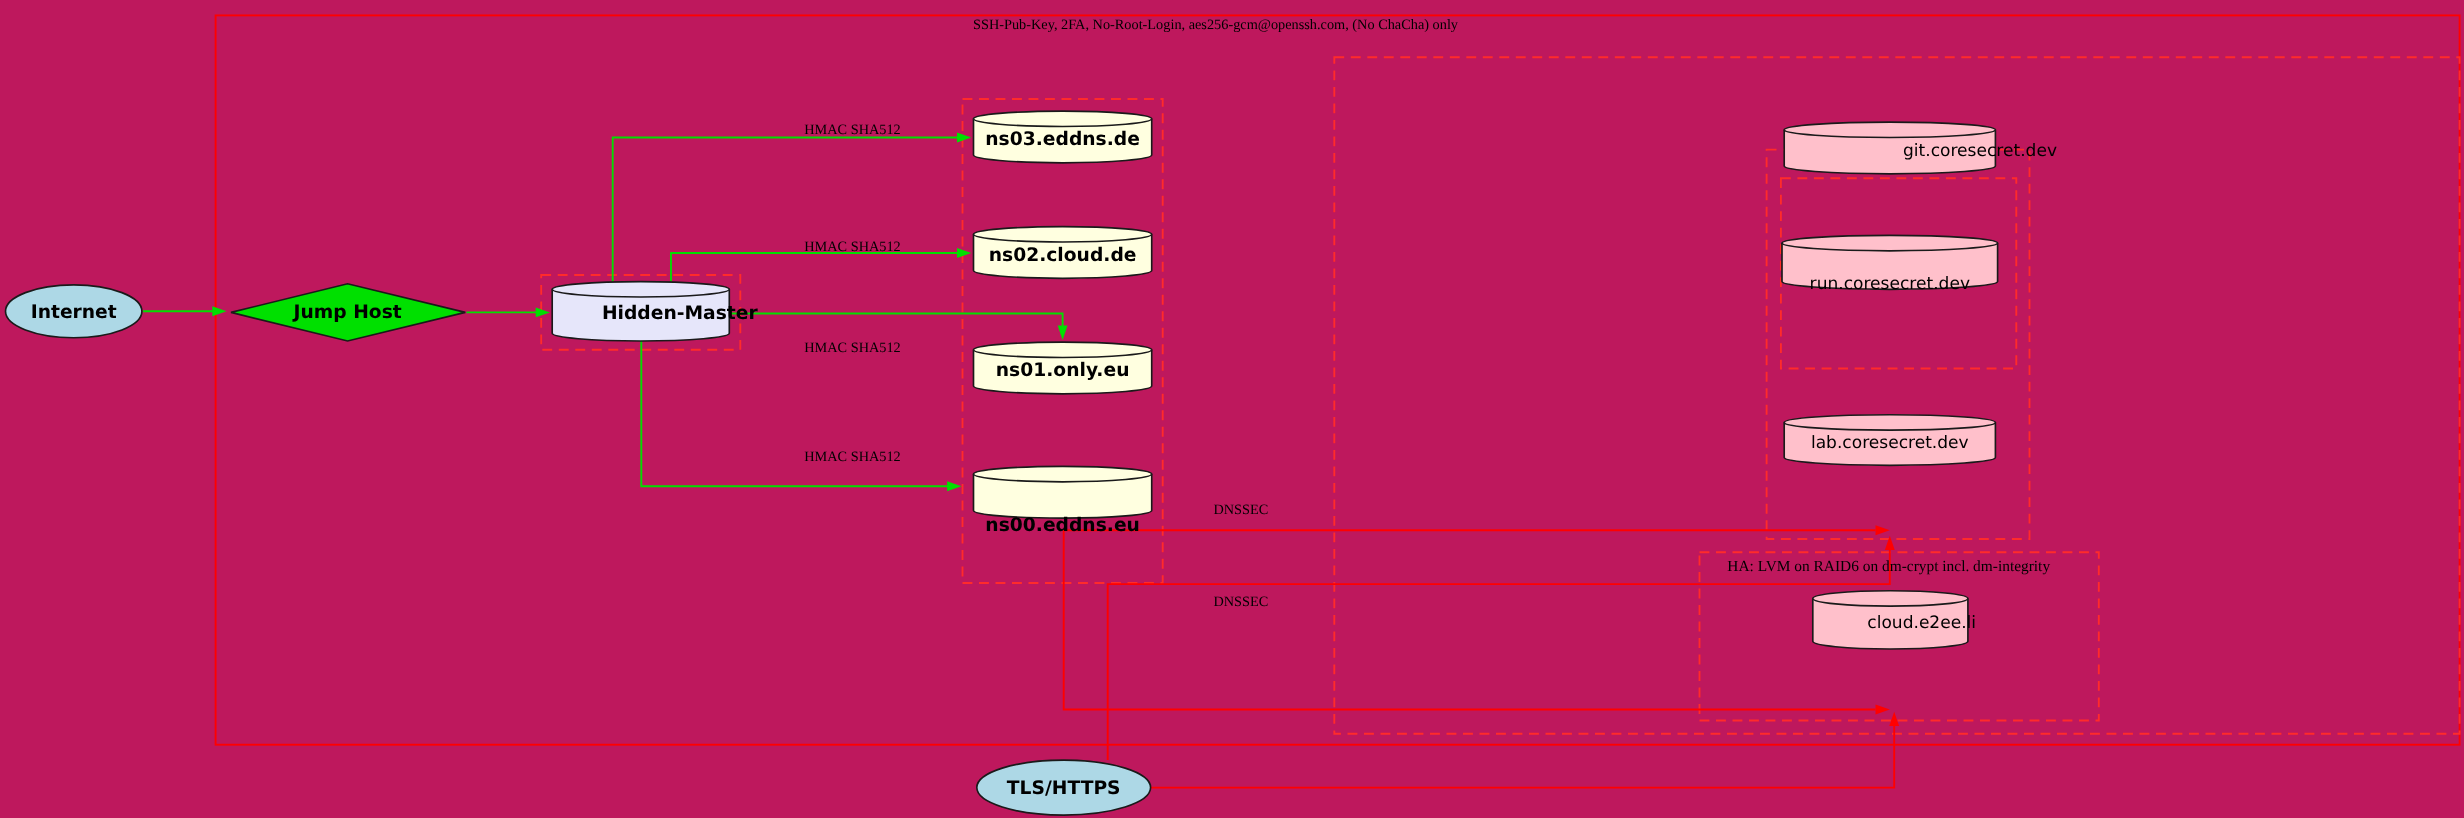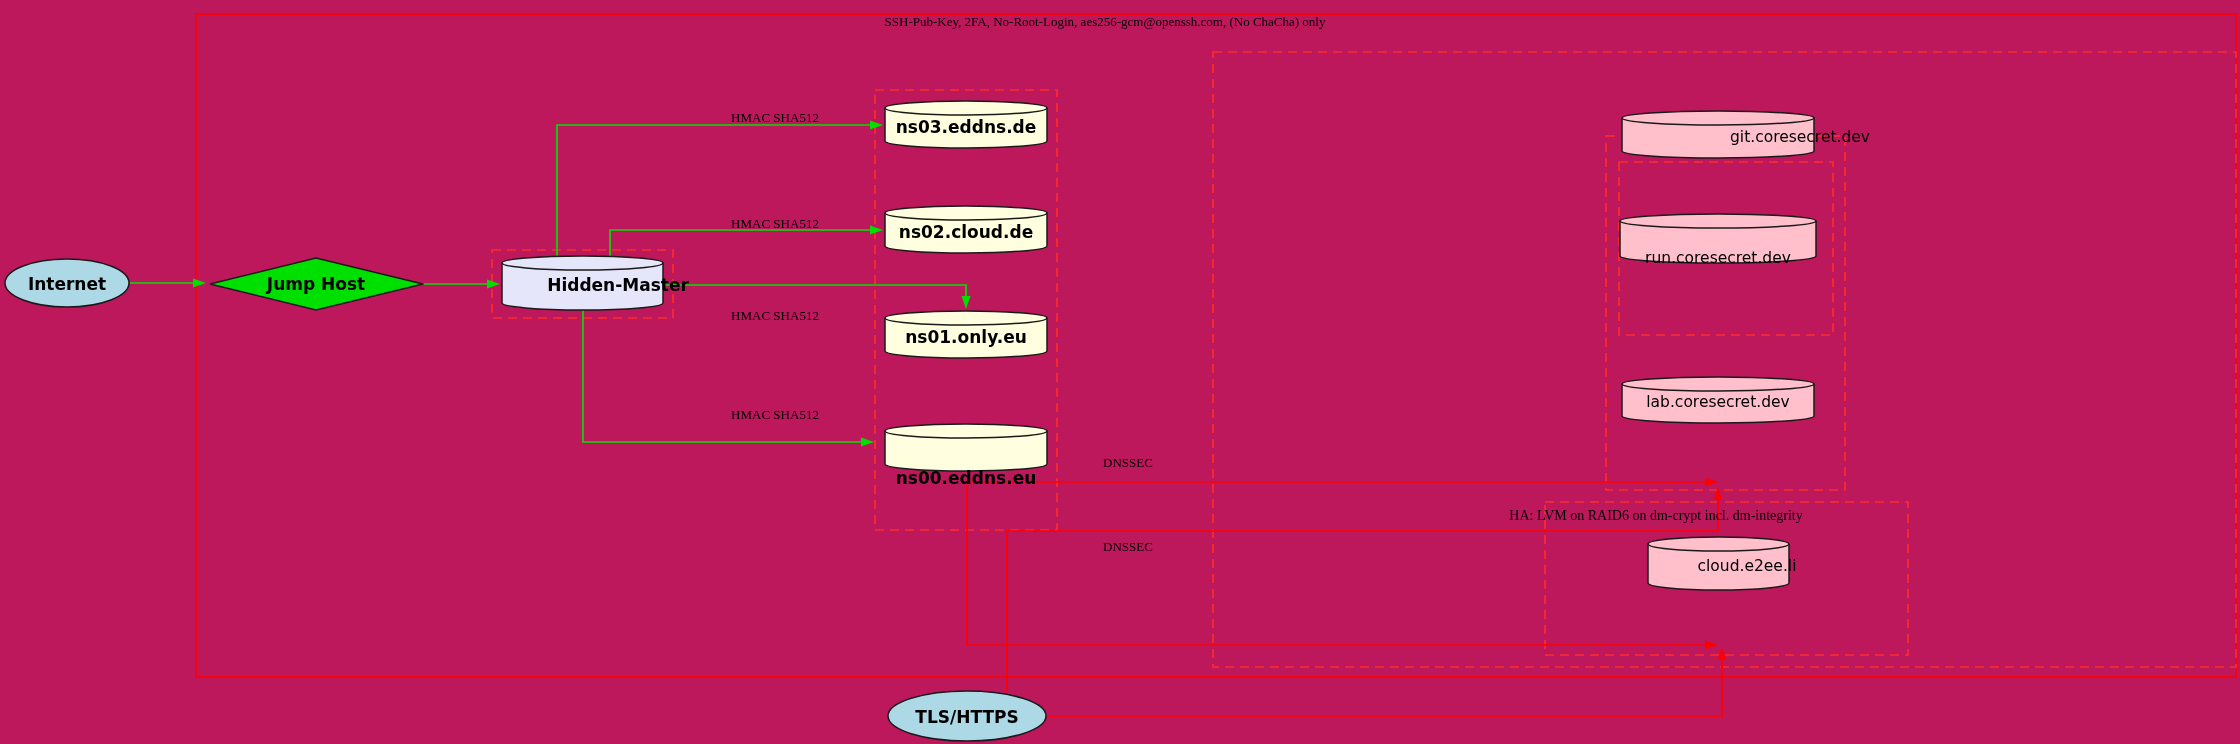--- a/index.html
+++ b/index.html
@@ -87,21 +87,21 @@
 
       <path d="M1622 384 L1622 416 A96 7 0 0 0 1814 416 L1814 384" fill="#ffc0cb"></path>
       <ellipse cx="1718" cy="384" rx="96" ry="7" fill="#ffc0cb"></ellipse>
 
       <path d="M1648 544 L1648 583 A70.5 7 0 0 0 1789 583 L1789 544" fill="#ffc0cb"></path>
       <ellipse cx="1718.5" cy="544" rx="70.5" ry="7" fill="#ffc0cb"></ellipse>
     </g>
   </svg>
 
   <div class="lbl cluster-lbl" style="left:1105px;top:22px;">SSH-Pub-Key, 2FA, No-Root-Login, aes256-gcm@openssh.com, (No ChaCha) only</div>
-  <div class="lbl cluster-lbl-md" style="left:1656px;top:516px;">HA: LVM on RAID6 on dm-crypt incl. dm-integrity</div>
+  <div class="lbl cluster-lbl-md" style="left:1717px;top:516px;">HA: LVM on RAID6 on dm-crypt incl. dm-integrity</div>
 
   <div class="lbl edge-lbl" style="left:775px;top:118px;">HMAC SHA512</div>
   <div class="lbl edge-lbl" style="left:775px;top:224px;">HMAC SHA512</div>
   <div class="lbl edge-lbl" style="left:775px;top:316px;">HMAC SHA512</div>
   <div class="lbl edge-lbl" style="left:775px;top:415px;">HMAC SHA512</div>
   <div class="lbl edge-lbl" style="left:1128px;top:463px;">DNSSEC</div>
   <div class="lbl edge-lbl" style="left:1128px;top:547px;">DNSSEC</div>
 
   <div class="lbl node-lbl" style="left:67px;top:284px;">Internet</div>
   <div class="lbl node-lbl" style="left:316px;top:284px;">Jump Host</div>

